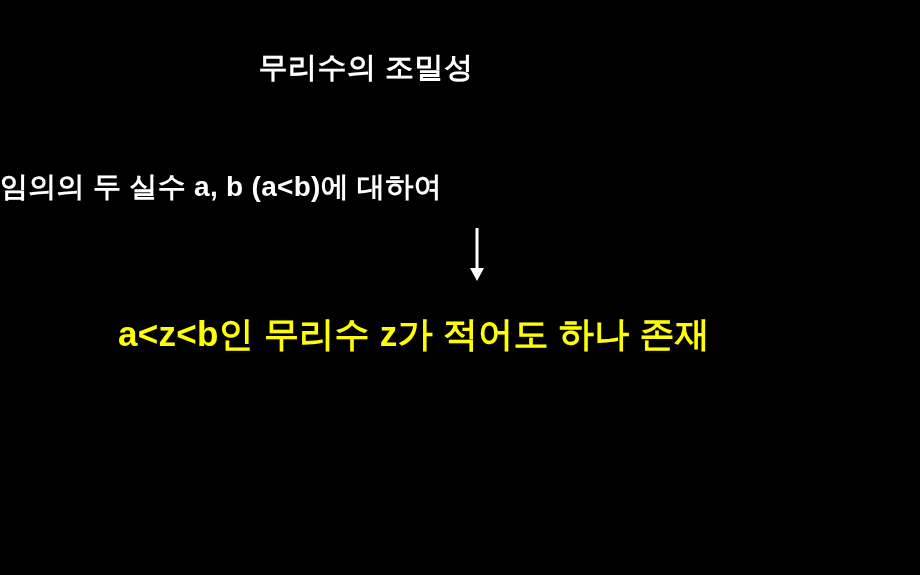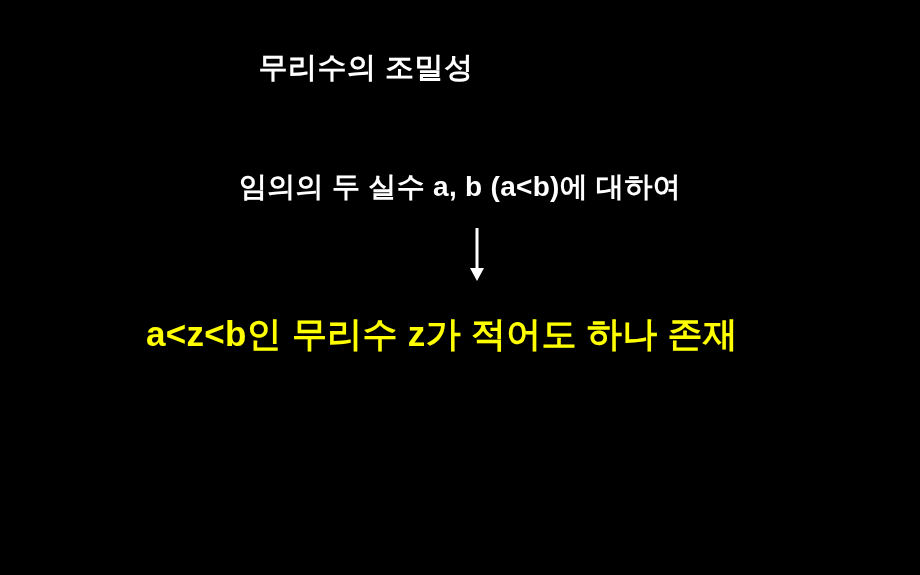--- a/index.html
+++ b/index.html
@@ -30,21 +30,21 @@
     font-weight: bold;
     letter-spacing: 0.5px;
     line-height: 40px;
     white-space: nowrap;
   }
   .premise-line {
     position: absolute;
     top: 167px;
     left: 0;
     width: 920px;
-    text-align: center;
+    text-align: left;
     color: #ffffff;
     font-size: 28px;
     font-weight: bold;
     letter-spacing: 0.3px;
     line-height: 40px;
     white-space: nowrap;
   }
   .arrow-wrap {
     position: absolute;
     top: 228px;
@@ -60,21 +60,20 @@
     top: 311px;
     left: 0;
     width: 828px;
     text-align: center;
     color: #ffff00;
     font-size: 35px;
     font-weight: bold;
     letter-spacing: 0.3px;
     line-height: 46px;
     white-space: nowrap;
-    padding-left: 28px;
   }
 </style>
 </head>
 <body>
 
 <div class="slide">
 
   <div class="slide-title">무리수의 조밀성</div>
 
   <div class="premise-line">임의의 두 실수 a, b (a&lt;b)에 대하여</div>

